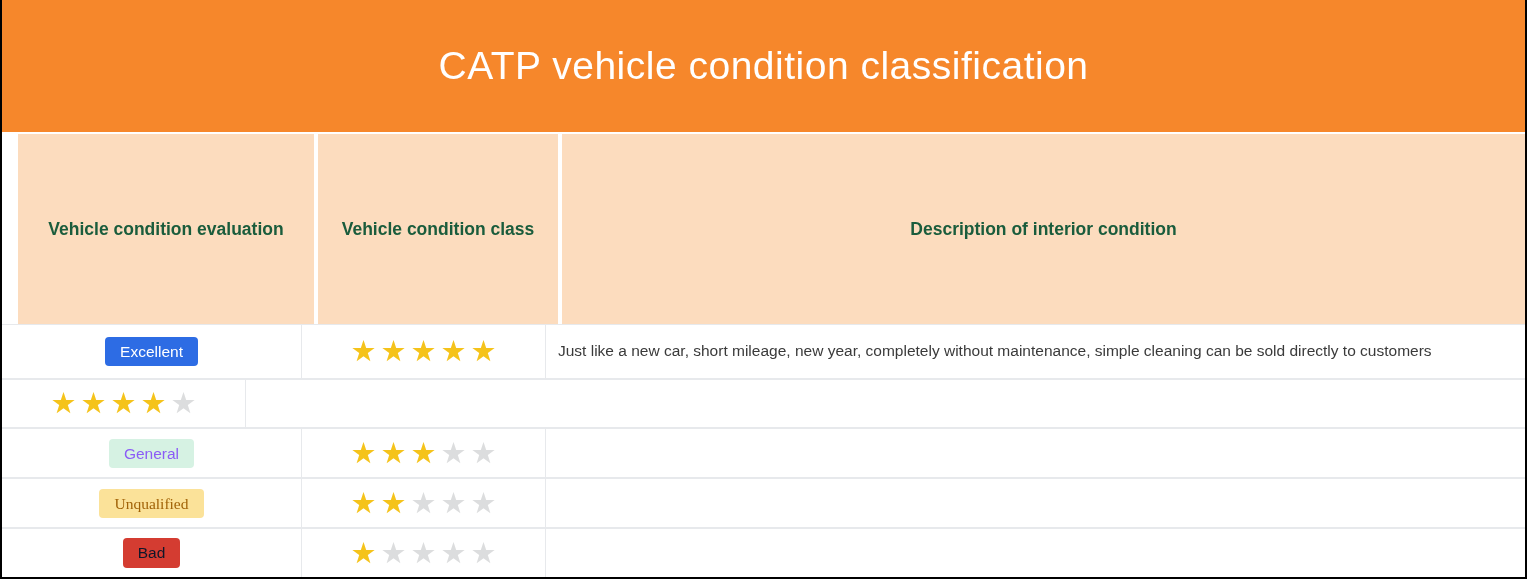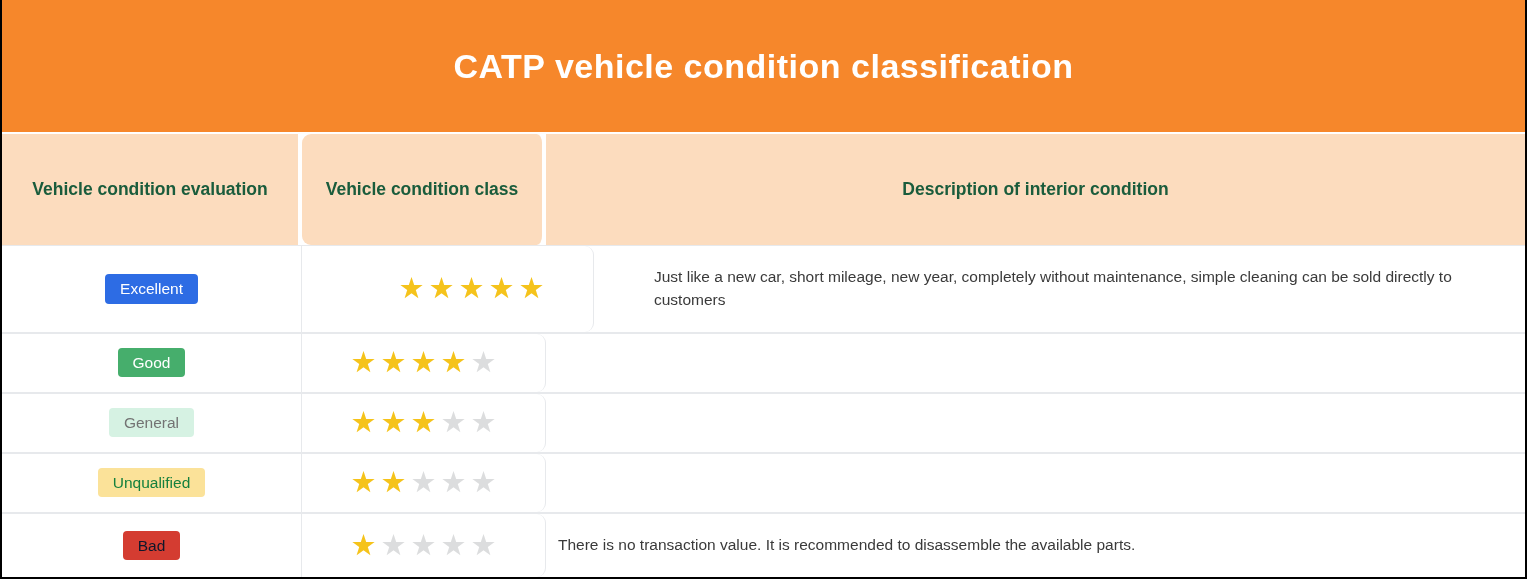--- a/index.html
+++ b/index.html
@@ -21,52 +21,53 @@
   .banner {
     height: 132px;
     background: var(--banner, #F6872B);
     display: flex;
     align-items: center;
     justify-content: center;
     flex: 0 0 auto;
   }
   .banner h1 {
     color: #ffffff;
-    font-size: 34px;
-    font-weight: bold;
+    font-size: 39px;
+    font-weight: normal;
     letter-spacing: 0.5px;
   }
   .table { flex: 1 1 auto; display: flex; flex-direction: column; background: #ffffff; }
   .thead {
     margin-top: 2px;
-    height: 111px;
+    height: 190px;
     display: flex;
     flex: 0 0 auto;
+    padding-left: 16px;
   }
   .hcell {
     background: var(--header-bg, #FCDCBE);
     color: var(--header-text, #1A5C3C);
     font-weight: bold;
     font-size: 17.5px;
     display: flex;
     align-items: center;
     justify-content: center;
     text-align: center;
   }
   .hcell.c1, .hcell.c2 { border-right: 4px solid #ffffff; }
   .c1 { width: 300px; flex: 0 0 auto; }
-  .c2 { width: 244px; flex: 0 0 auto; border-radius: 9px; }
+  .c2 { width: 244px; flex: 0 0 auto; }
   .c3 { flex: 1 1 auto; }
   .tbody { flex: 1 1 auto; display: flex; flex-direction: column; }
   .trow {
     flex: 1 1 auto;
     display: flex;
     border-top: 2px solid var(--row-border, #E7E9EC);
   }
-  .trow:first-child { border-top: 1px solid var(--row-border, #E7E9EC); gap: 48px; }
+  .trow:first-child { border-top: 1px solid var(--row-border, #E7E9EC); }
   .cell {
     display: flex;
     align-items: center;
   }
   .cell.c1 { justify-content: center; border-right: 1px solid var(--row-border, #E7E9EC); }
   .cell.c2 { justify-content: center; border-right: 1px solid var(--row-border, #E7E9EC); }
   .cell.c3 { justify-content: flex-start; padding: 6px 4px 6px 12px; }
   .badge {
     display: inline-block;
     padding: 5px 15px;
@@ -115,52 +116,49 @@
               <span class="star on">★</span>
               <span class="star on">★</span>
             </span>
     </div>
     <div class="cell c3">
       <span class="desc">Just like a new car, short mileage, new year, completely without maintenance, simple cleaning can be sold directly to customers</span>
     </div>
   </div>
 
   <div class="trow">
-    <div class="cell c1">
-      <span class="badge" style="background: rgb(70, 174, 108); color: rgb(255, 255, 255);">Good</span>
-    </div>
     <div class="cell c2">
       <span class="stars">
               <span class="star on">★</span>
               <span class="star on">★</span>
               <span class="star on">★</span>
               <span class="star on">★</span>
               <span class="star off">★</span>
             </span>
     </div>
   </div>
 
   <div class="trow">
     <div class="cell c1">
-      <span class="badge" style="background: rgb(214, 242, 227); color: #737373;">General</span>
+      <span class="badge" style="background: rgb(214, 242, 227); color: #8b5cf6;">General</span>
     </div>
     <div class="cell c2">
       <span class="stars">
               <span class="star on">★</span>
               <span class="star on">★</span>
               <span class="star on">★</span>
               <span class="star off">★</span>
               <span class="star off">★</span>
             </span>
     </div>
   </div>
 
   <div class="trow">
     <div class="cell c1">
-      <span class="badge" style="background: rgb(251, 226, 153); color: #15803d;">Unqualified</span>
+      <span class="badge" style="background: rgb(251, 226, 153); color: #a16207; font-family: Liberation Serif, serif;">Unqualified</span>
     </div>
     <div class="cell c2">
       <span class="stars">
               <span class="star on">★</span>
               <span class="star on">★</span>
               <span class="star off">★</span>
               <span class="star off">★</span>
               <span class="star off">★</span>
             </span>
     </div>
@@ -172,19 +170,16 @@
     </div>
     <div class="cell c2">
       <span class="stars">
               <span class="star on">★</span>
               <span class="star off">★</span>
               <span class="star off">★</span>
               <span class="star off">★</span>
               <span class="star off">★</span>
             </span>
     </div>
-    <div class="cell c3">
-      <span class="desc">There is no transaction value. It is recommended to disassemble the available parts.</span>
-    </div>
   </div>
 </div>
   </div>
 </div>
 
 </body></html>

